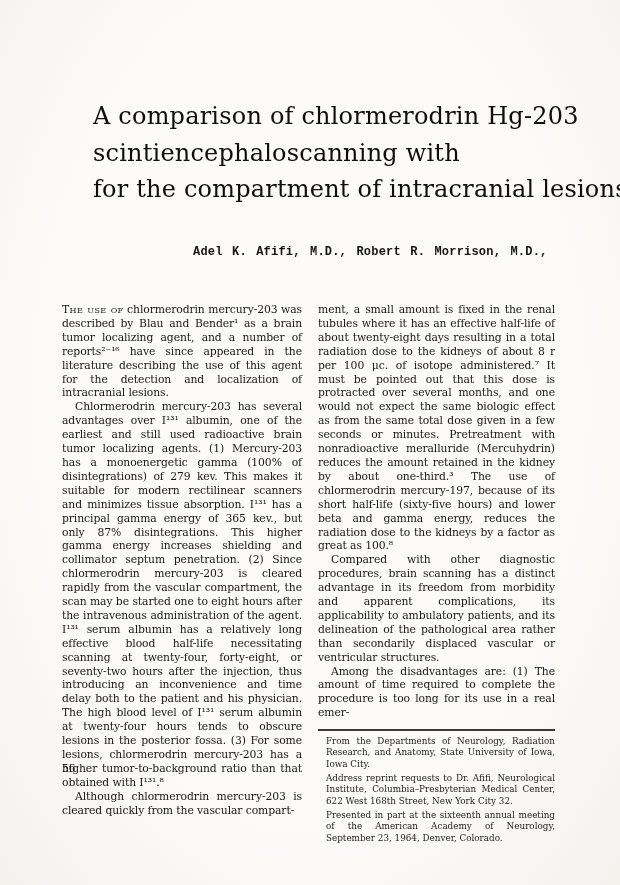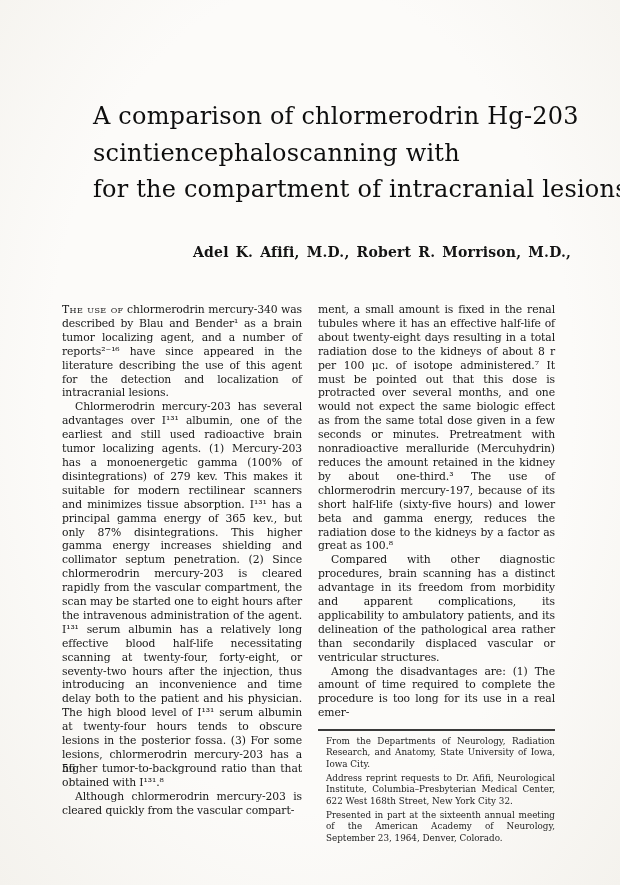--- a/index.html
+++ b/index.html
@@ -14,22 +14,22 @@
     color:#1b1b1b;
   }
   .title {
     position:absolute; left:57px; top:82px; width:560px;
     font-size:24px; line-height:36.5px; color:#0e0e0e;
     letter-spacing:0.2px; font-weight:normal;margin-left:36px;
   }
   .title .tline { white-space:nowrap; }
   .authors {
     position:absolute; left:193px; top:241px; width:400px;
-    font-size:14px; font-weight:bold; line-height:22px;
-    letter-spacing:0.2px; word-spacing:2px; color:#141414;
+    font-size:12px; font-weight:bold; line-height:22px;
+    letter-spacing:0.2px; word-spacing:2px; color:#141414;font-family:Liberation Mono, monospace;
   }
   .authors .aline { white-space:nowrap; }
   .col {
     position:absolute; top:303px;
     font-size:10.8px; line-height:13.9px;
     text-align:justify; letter-spacing:-0.1px;
     color:#171717;
   }
   .col-left  { left:62px;  width:240px; }
   .col-right { left:318px; width:237px; }
@@ -59,21 +59,21 @@
     <div class="tline">A comparison of chlormerodrin Hg-203</div>
     <div class="tline">scintiencephaloscanning with</div>
     <div class="tline">for the compartment of intracranial lesions</div>
   </h1>
 
   <div class="authors">
     <div class="aline">Adel K. Afifi, M.D., Robert R. Morrison, M.D.,</div>
   </div>
 
   <div class="col col-left">
-    <p><span class="lead-caps">The use of</span><span> chlormerodrin mercury-340 was described by Blau and Bender¹ as a brain tumor localizing agent, and a number of reports²⁻¹⁶ have since appeared in the literature describing the use of this agent for the detection and localization of intracranial lesions.</span></p>
+    <p><span class="lead-caps">The use of</span><span> chlormerodrin mercury-203 was described by Blau and Bender¹ as a brain tumor localizing agent, and a number of reports²⁻¹⁶ have since appeared in the literature describing the use of this agent for the detection and localization of intracranial lesions.</span></p>
     <p class="indent">Chlormerodrin mercury-203 has several advantages over I¹³¹ albumin, one of the earliest and still used radioactive brain tumor localizing agents. (1) Mercury-203 has a monoenergetic gamma (100% of disintegrations) of 279 kev. This makes it suitable for modern rectilinear scanners and minimizes tissue absorption. I¹³¹ has a principal gamma energy of 365 kev., but only 87% disintegrations. This higher gamma energy increases shielding and collimator septum penetration. (2) Since chlormerodrin mercury-203 is cleared rapidly from the vascular compartment, the scan may be started one to eight hours after the intravenous administration of the agent. I¹³¹ serum albumin has a relatively long effective blood half-life necessitating scanning at twenty-four, forty-eight, or seventy-two hours after the injection, thus introducing an inconvenience and time delay both to the patient and his physician. The high blood level of I¹³¹ serum albumin at twenty-four hours tends to obscure lesions in the posterior fossa. (3) For some lesions, chlormerodrin mercury-203 has a higher tumor-to-background ratio than that obtained with I¹³¹.⁸</p>
     <p class="indent">Although chlormerodrin mercury-203 is cleared quickly from the vascular compart-</p>
   </div>
 
   <div class="col col-right">
     <p>ment, a small amount is fixed in the renal tubules where it has an effective half-life of about twenty-eight days resulting in a total radiation dose to the kidneys of about 8 r per 100 μc. of isotope administered.⁷ It must be pointed out that this dose is protracted over several months, and one would not expect the same biologic effect as from the same total dose given in a few seconds or minutes. Pretreatment with nonradioactive meralluride (Mercuhydrin) reduces the amount retained in the kidney by about one-third.³ The use of chlormerodrin mercury-197, because of its short half-life (sixty-five hours) and lower beta and gamma energy, reduces the radiation dose to the kidneys by a factor as great as 100.⁸</p>
     <p class="indent">Compared with other diagnostic procedures, brain scanning has a distinct advantage in its freedom from morbidity and apparent complications, its applicability to ambulatory patients, and its delineation of the pathological area rather than secondarily displaced vascular or ventricular structures.</p>
     <p class="indent">Among the disadvantages are: (1) The amount of time required to complete the procedure is too long for its use in a real emer-</p>
 
     <div class="footnotes">

